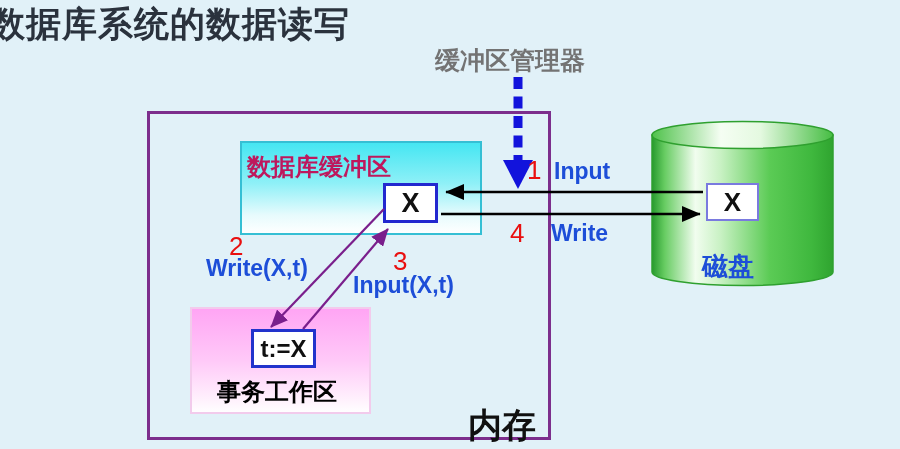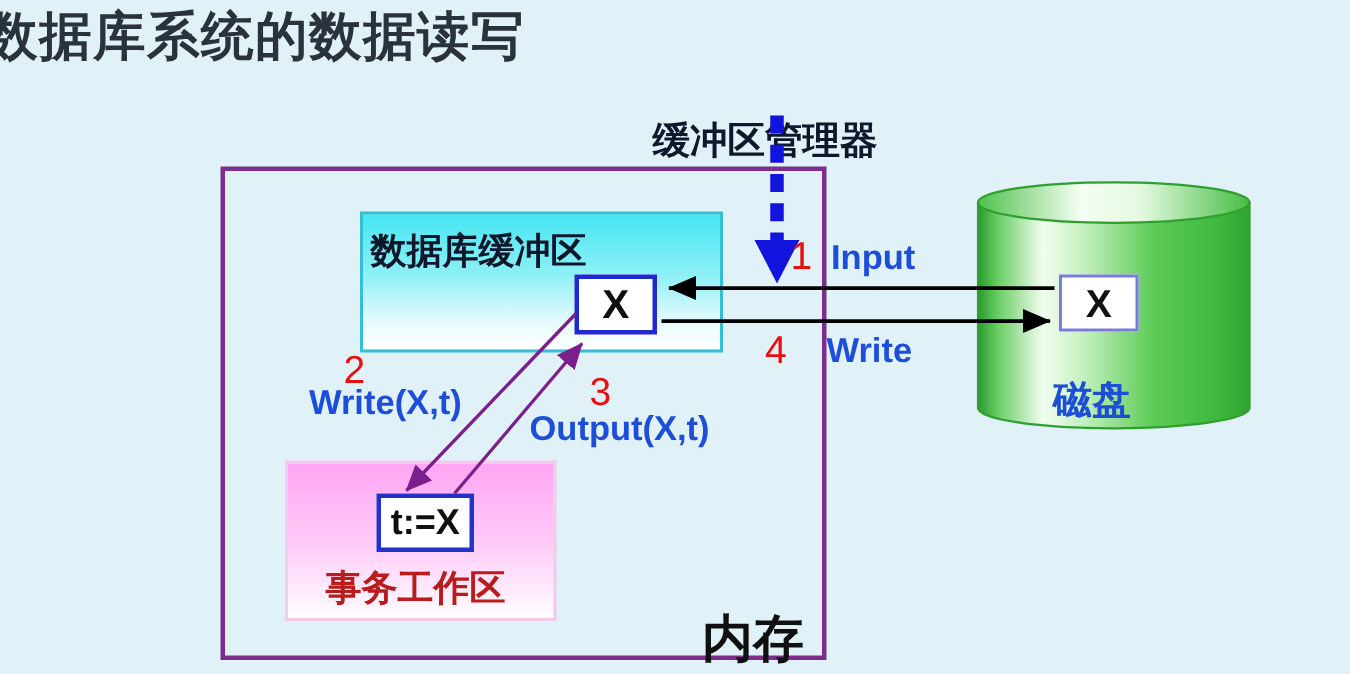--- a/index.html
+++ b/index.html
@@ -12,39 +12,39 @@
   }
   .abs{position:absolute;}
   .page-title{
     left:-10px;top:1px;
     font-size:35px;font-weight:700;color:#2A323D;
     letter-spacing:1px;white-space:nowrap;
     z-index:2;
   }
   .buffer-mgr-label{
     left:435px;top:44px;
-    font-size:25px;font-weight:700;color:#0f172a;
-    white-space:nowrap;z-index:2;margin-top:33px;
+    font-size:25px;font-weight:700;color:#737373;
+    white-space:nowrap;z-index:2;
   }
   .memory-rect{
     left:147px;top:111px;width:398px;height:323px;
     border:3px solid #7C2E8C;background:transparent;z-index:1;
   }
   .memory-label{
     left:468px;top:403px;
     font-size:34px;font-weight:700;color:#101010;z-index:2;
   }
   .buffer-box{
     left:240px;top:141px;width:238px;height:90px;
     border:2px solid #35BFD4;
     background:linear-gradient(180deg,#45E6F2 0%,#8FF0F7 45%,#E7FBFD 80%,#FEFFFF 100%);
     z-index:2;
   }
   .buffer-box-label{
-    left:247px;top:151px;font-size:24px;font-weight:600;color:#0f172a;z-index:3;white-space:nowrap;
+    left:247px;top:151px;font-size:24px;font-weight:600;color:#be185d;z-index:3;white-space:nowrap;
   }
   .cell{
     background:#FFFFFF;
     display:flex;align-items:center;justify-content:center;
     font-weight:700;color:#101010;
     z-index:5;
   }
   .cell-buffer{
     left:383px;top:183px;width:49px;height:34px;
     border:3px solid #2228CF;font-size:27px;
@@ -57,21 +57,21 @@
     left:706px;top:183px;width:49px;height:34px;
     border:2.5px solid #7A7ADF;font-size:26px;
   }
   .work-box{
     left:190px;top:307px;width:177px;height:103px;
     border:2px solid #F2CBEC;
     background:linear-gradient(180deg,#FFA5F4 0%,#FFC9F8 50%,#FFF3FD 90%,#FFFEFF 100%);
     z-index:2;
   }
   .work-box-label{
-    left:217px;top:376px;font-size:24px;font-weight:600;color:#b91c1c;z-index:3;white-space:nowrap;
+    left:217px;top:376px;font-size:24px;font-weight:600;color:#000000;z-index:3;white-space:nowrap;
   }
   .disk-group{left:651px;top:119px;width:183px;height:168px;z-index:2;}
   .disk-label{
     left:702px;top:249px;font-size:26px;font-weight:700;color:#1d4ed8;z-index:4;white-space:nowrap;
   }
   .flow-label{
     font-size:23px;font-weight:700;color:#1d4ed8;z-index:8;white-space:nowrap;
   }
   .flow-number{
     font-size:26px;font-weight:400;color:#E90F0F;z-index:8;white-space:nowrap;
@@ -152,13 +152,13 @@
   <line x1="303" y1="329" x2="388" y2="229" stroke="#7A1F8C" stroke-width="2.2" marker-end="url(#mPurple)"></line>
 </svg>
 
 <div class="abs flow-number num-1">1</div>
 <div class="abs flow-label lbl-input">Input</div>
 <div class="abs flow-number num-4">4</div>
 <div class="abs flow-label lbl-output">Write</div>
 <div class="abs flow-number num-2">2</div>
 <div class="abs flow-label lbl-read">Write(X,t)</div>
 <div class="abs flow-number num-3">3</div>
-<div class="abs flow-label lbl-write">Output(X,t)</div>
+<div class="abs flow-label lbl-write">Input(X,t)</div>
 
 </body></html>

